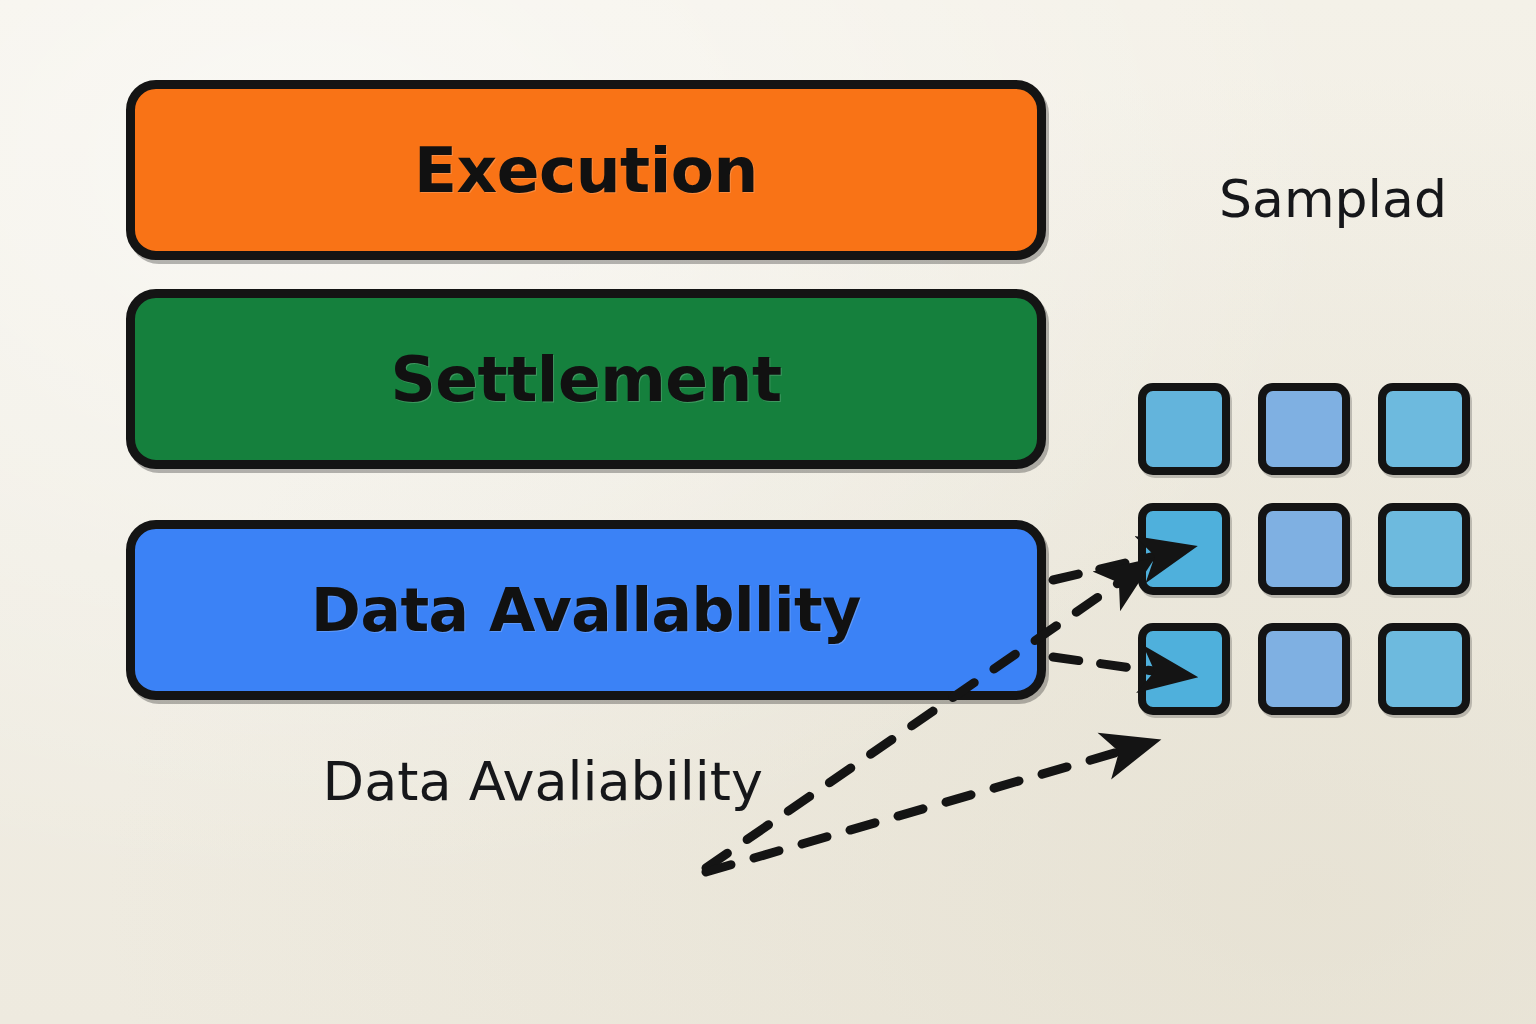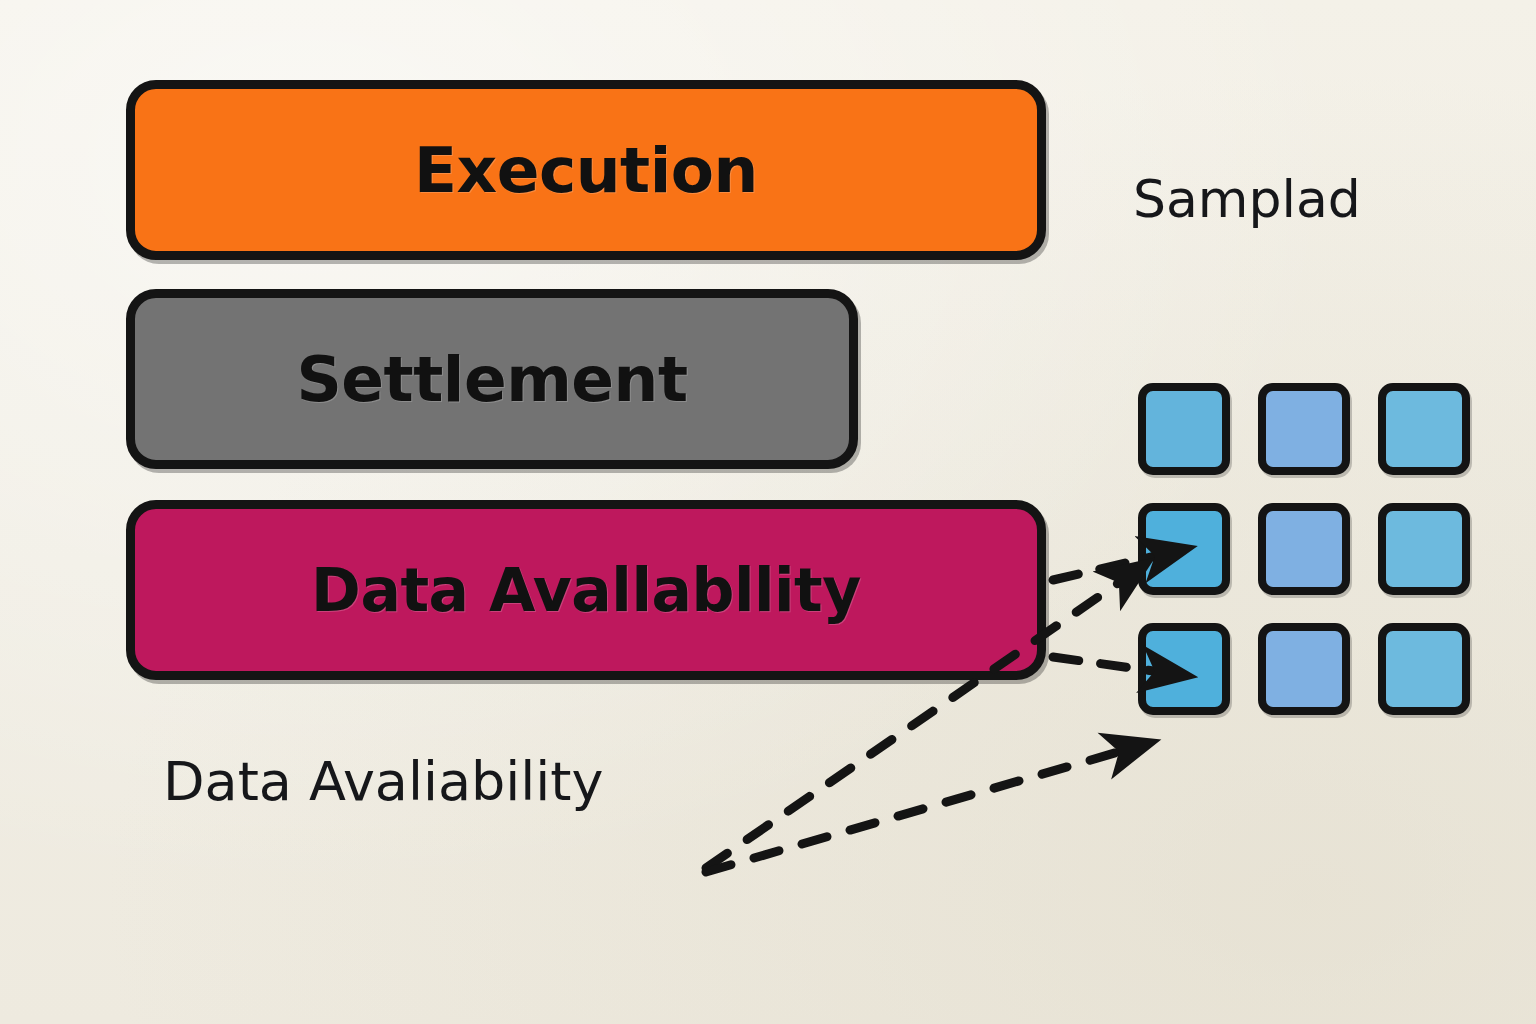--- a/index.html
+++ b/index.html
@@ -51,43 +51,43 @@
     text-shadow: 1px 1px 0 rgba(255,255,255,0.18);
   }
 
   #bar-execution {
     left: 126px; top: 80px; width: 920px; height: 180px;
     background: #f97316;
   }
   #bar-execution .layer-label { font-size: 63px; }
 
   #bar-settlement {
-    left: 126px; top: 289px; width: 732px; height: 180px;
-    background: #737373;
+    left: 126px; top: 289px; width: 920px; height: 180px;
+    background: #15803d;
   }
   #bar-settlement .layer-label { font-size: 63px; }
 
   #bar-data-availability {
-    left: 126px; top: 500px; width: 920px; height: 180px;
-    background: #be185d;
+    left: 126px; top: 520px; width: 920px; height: 180px;
+    background: #3b82f6;
   }
   #bar-data-availability .layer-label { font-size: 60px; }
 
   
   #blobs-caption {
     position: absolute;
     left: 1133px; top: 168px;
     width: 400px;
     font-family: "DejaVu Sans", sans-serif;
     font-size: 52px;
     line-height: 1.22;
     color: #16171A;
     font-weight: 400;
   }
-  #blobs-caption .cap-line { display: block; white-space: nowrap; }
+  #blobs-caption .cap-line { display: block; white-space: nowrap; text-align: center; }
 
   
   #blob-grid {
     position: absolute;
     left: 1138px; top: 383px;
     width: 334px; height: 334px;
   }
   .blob-cell {
     position: absolute;
     width: 92px; height: 92px;
@@ -107,20 +107,21 @@
   
   #das-caption {
     position: absolute;
     left: 163px; top: 748px;
     width: 600px;
     font-family: "DejaVu Sans", sans-serif;
     font-size: 54px;
     line-height: 1.27;
     color: #16171A;
     font-weight: 400;
+    text-align: right;
   }
   #das-caption .cap-line { display: block; white-space: nowrap; }
 </style>
 </head>
 <body>
 
 <div id="canvas">
 
   <div id="paper-texture"></div>
 

